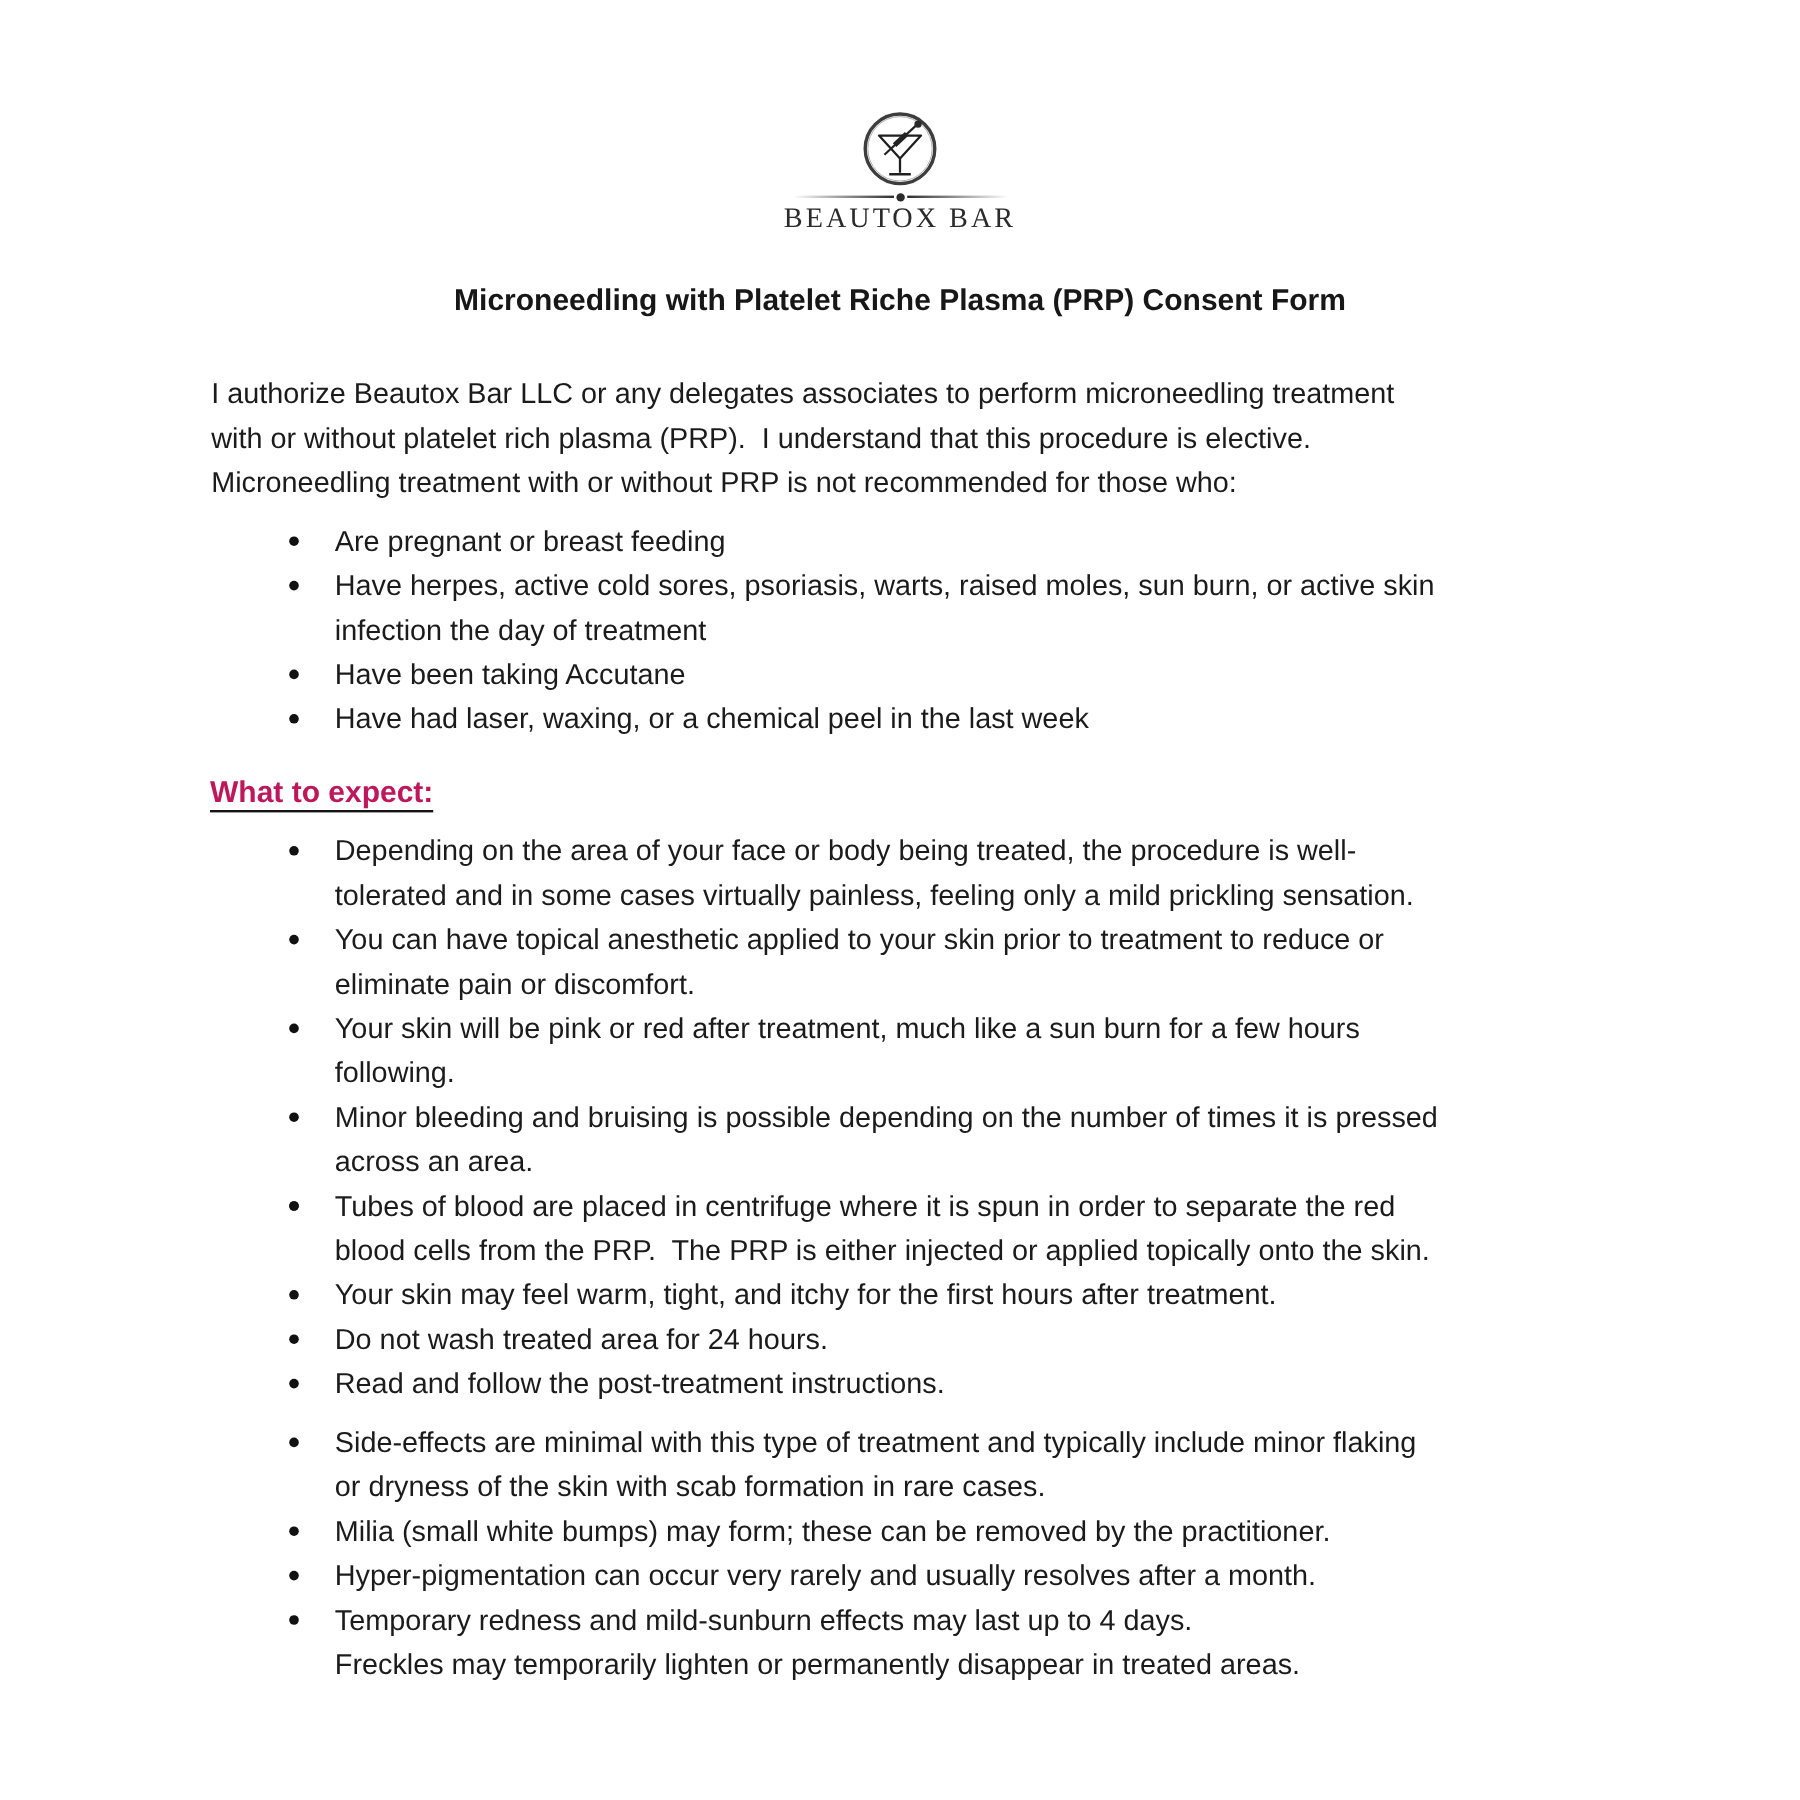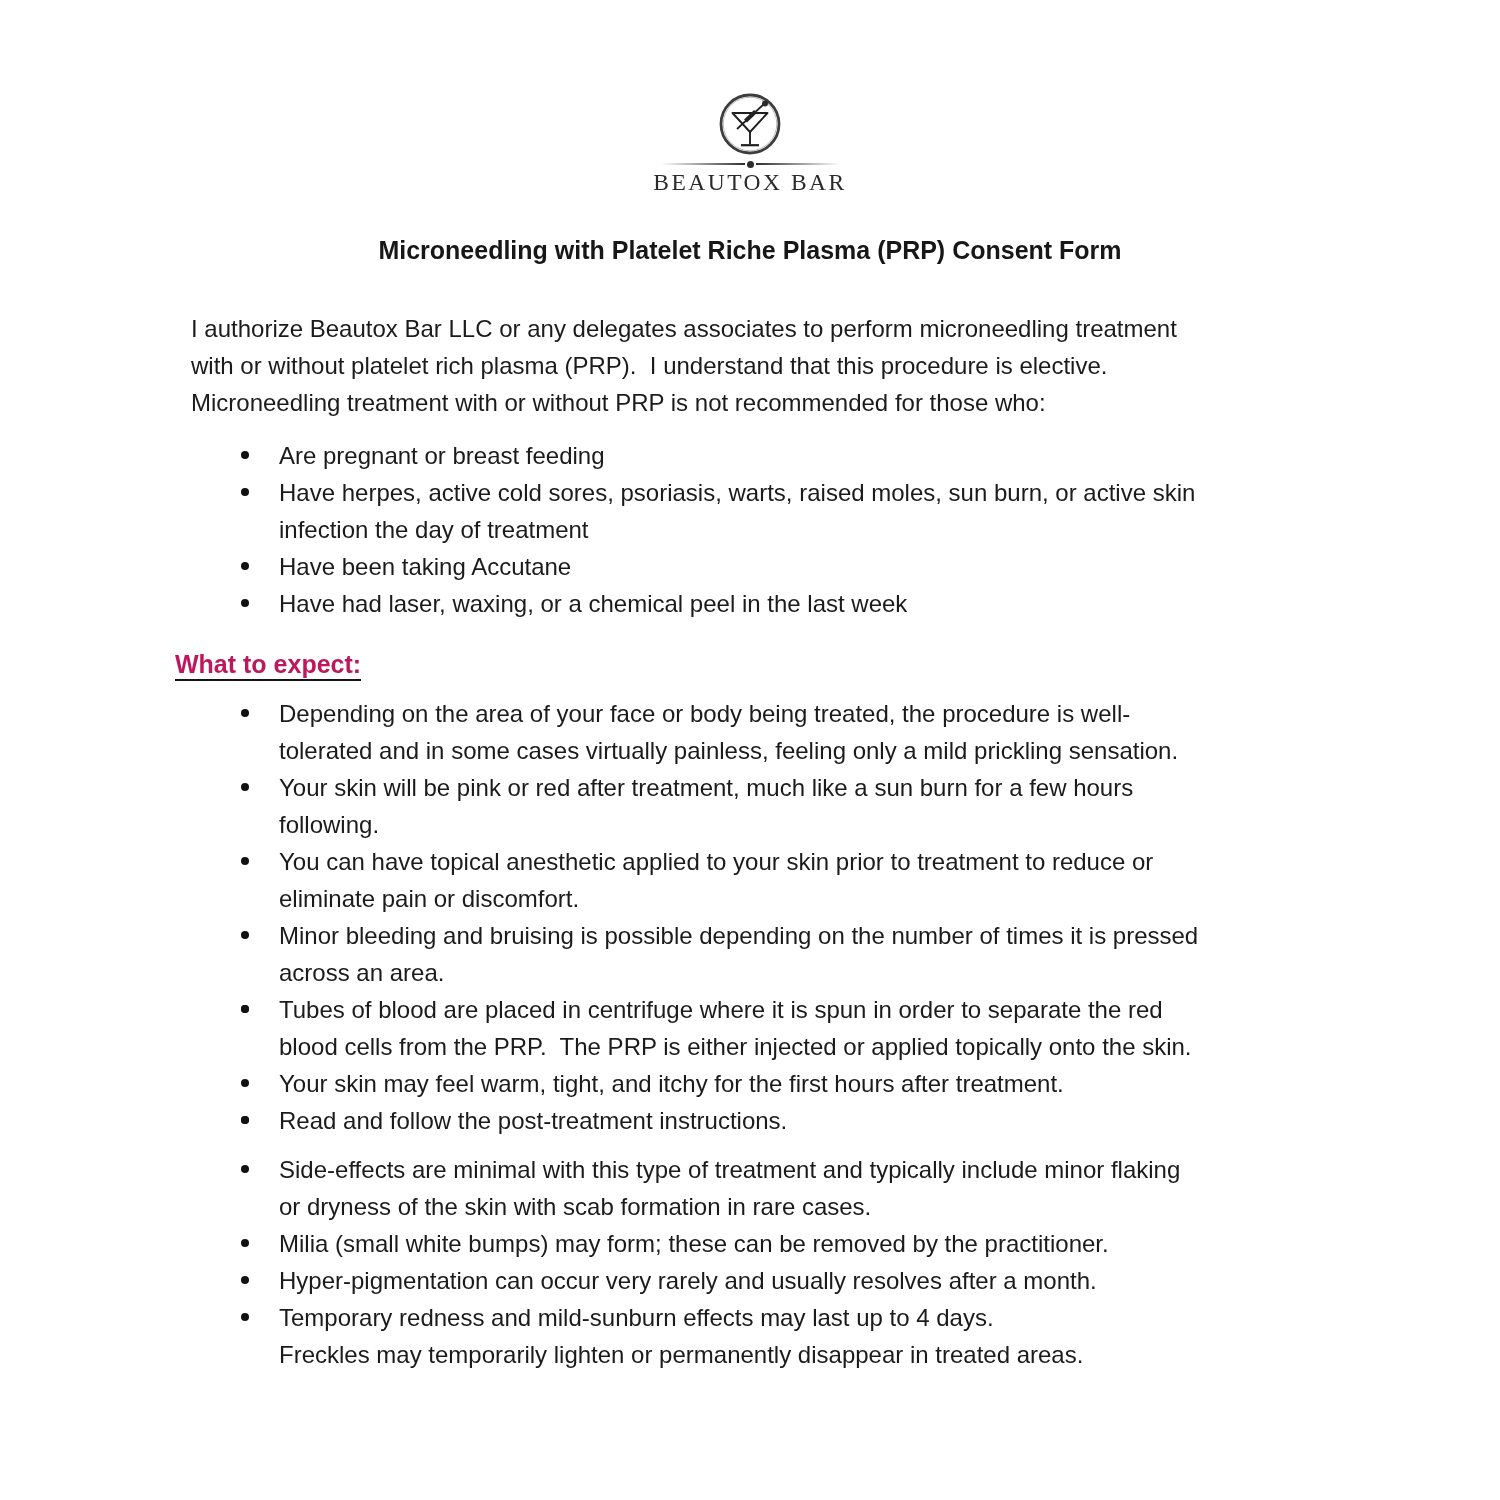--- a/index.html
+++ b/index.html
@@ -60,21 +60,21 @@
     line-height: 28px;
     font-weight: bold;
     color: #171717;
   }
   
   .content {
     width: 1170px;
     margin: 46px 0 0 175px;
   }
   .intro {
-    margin: 16px;
+    margin: 1px;
     font-size: 24px;
     line-height: 37px;
     white-space: pre;
   }
   ul.bullets {
     margin: 12px;
     padding: 0;
     list-style: none;
   }
   ul.bullets li {
@@ -148,31 +148,31 @@
       <li><span class="bullet-dot"></span><span class="li-text">Have herpes, active cold sores, psoriasis, warts, raised moles, sun burn, or active skin
 infection the day of treatment</span></li>
       <li><span class="bullet-dot"></span><span class="li-text">Have been taking Accutane</span></li>
       <li><span class="bullet-dot"></span><span class="li-text">Have had laser, waxing, or a chemical peel in the last week</span></li>
     </ul>
 
     <h2 class="section-heading"><span class="hul">What to expect:</span></h2>
     <ul class="bullets">
       <li><span class="bullet-dot"></span><span class="li-text">Depending on the area of your face or body being treated, the procedure is well-
 tolerated and in some cases virtually painless, feeling only a mild prickling sensation.</span></li>
+      <li><span class="bullet-dot"></span><span class="li-text">You can have topical anesthetic applied to your skin prior to treatment to reduce or
+eliminate pain or discomfort.</span></li>
       <li><span class="bullet-dot"></span><span class="li-text">Your skin will be pink or red after treatment, much like a sun burn for a few hours
 following.</span></li>
-      <li><span class="bullet-dot"></span><span class="li-text">You can have topical anesthetic applied to your skin prior to treatment to reduce or
-eliminate pain or discomfort.</span></li>
       <li><span class="bullet-dot"></span><span class="li-text">Minor bleeding and bruising is possible depending on the number of times it is pressed
 across an area.</span></li>
       <li><span class="bullet-dot"></span></li>
       <li><span class="bullet-dot"></span><span class="li-text">Tubes of blood are placed in centrifuge where it is spun in order to separate the red
 blood cells from the PRP.  The PRP is either injected or applied topically onto the skin.</span></li>
       <li><span class="bullet-dot"></span><span class="li-text">Your skin may feel warm, tight, and itchy for the first hours after treatment.</span></li>
-      <li><span class="bullet-dot"></span></li>
+      <li><span class="bullet-dot"></span><span class="li-text">Do not wash treated area for 24 hours.</span></li>
       <li><span class="bullet-dot"></span><span class="li-text">Read and follow the post-treatment instructions.</span></li>
     </ul>
 
     <ul class="bullets">
       <li><span class="bullet-dot"></span><span class="li-text">Side-effects are minimal with this type of treatment and typically include minor flaking
 or dryness of the skin with scab formation in rare cases.</span></li>
       <li><span class="bullet-dot"></span><span class="li-text">Milia (small white bumps) may form; these can be removed by the practitioner.</span></li>
       <li><span class="bullet-dot"></span><span class="li-text">Hyper-pigmentation can occur very rarely and usually resolves after a month.</span></li>
       <li><span class="bullet-dot"></span><span class="li-text">Temporary redness and mild-sunburn effects may last up to 4 days.</span></li>
       <li><span class="li-text">Freckles may temporarily lighten or permanently disappear in treated areas.</span></li>

